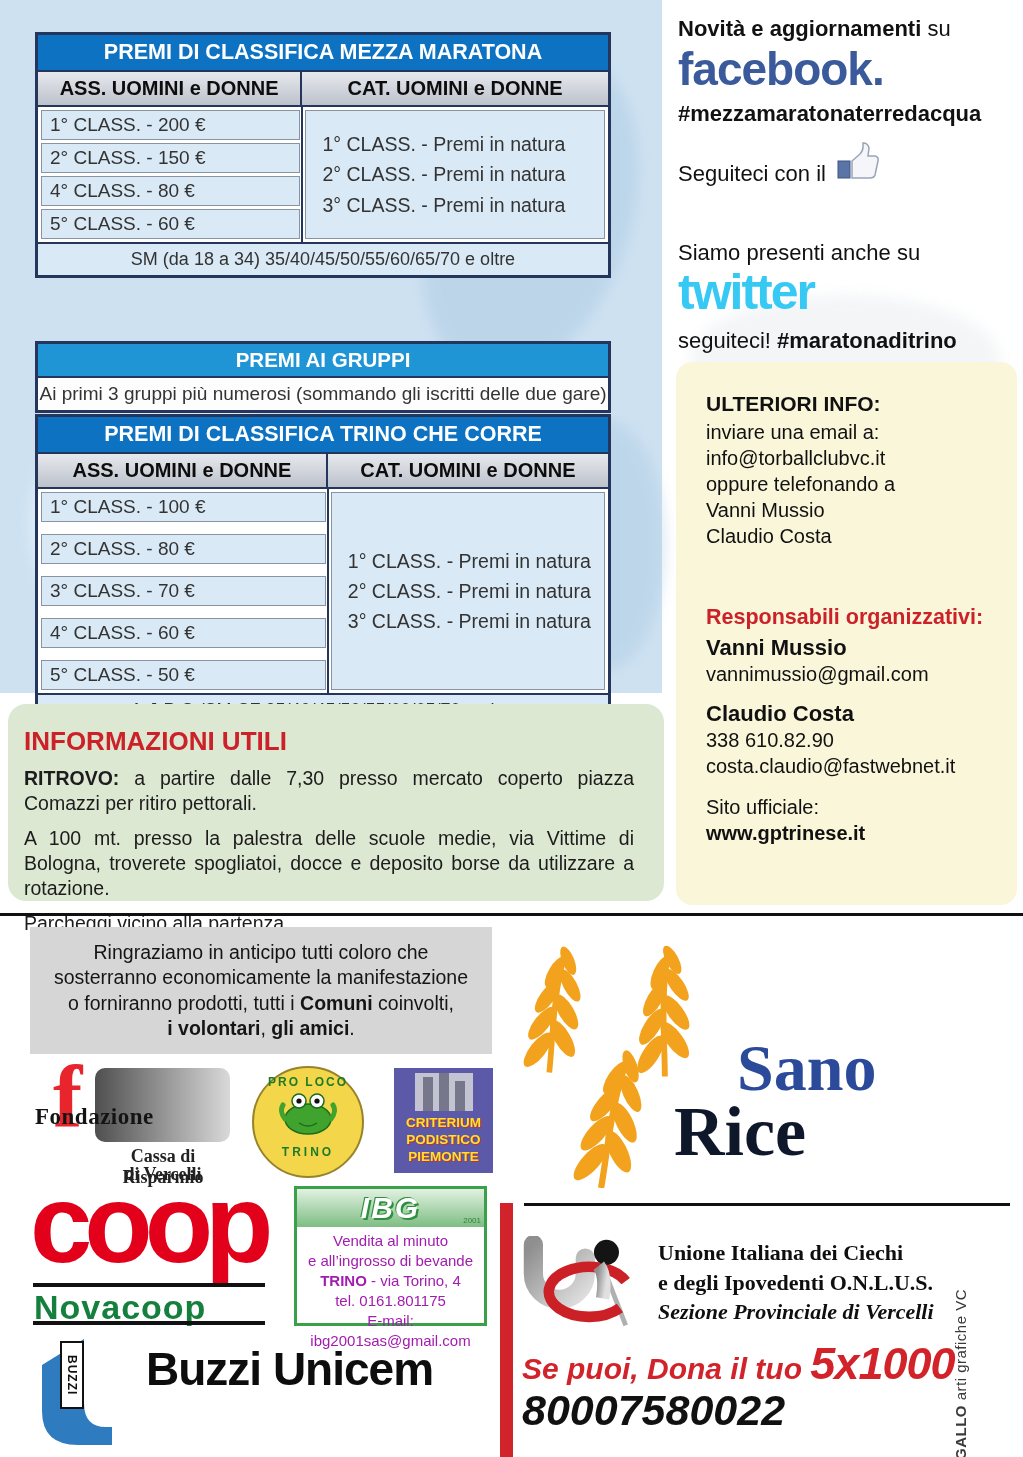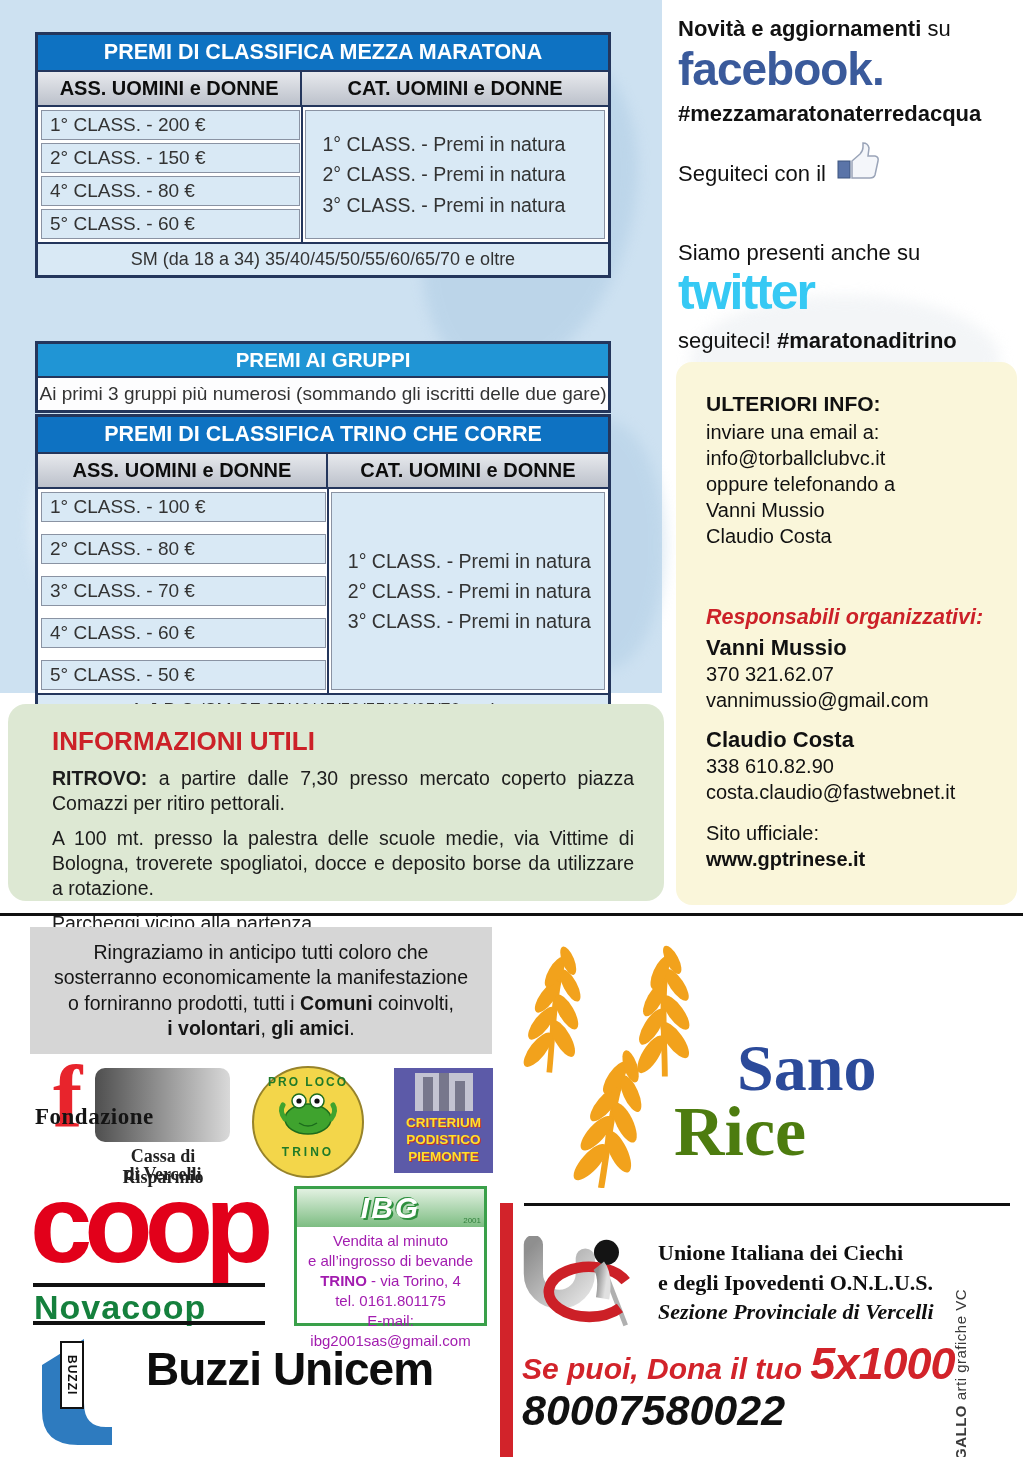--- a/index.html
+++ b/index.html
@@ -32,58 +32,58 @@
   .t2 .pcol-left{flex-basis:50.5%;gap:12px;}
   .prow{background:#d9e9f5;border:1px solid #8a93a3;padding:0 8px;font-size:19px;color:#333;
         height:28px;display:flex;align-items:center;}
   .prow.small{font-size:16.5px;height:32px;}
   .pcol-right{flex:1;border:1px solid #8a93a3;background:#d9e9f5;display:flex;align-items:center;padding-left:16px;margin-left:2px;}
   .catline{font-size:19.5px;color:#333;line-height:1.55;}
   .pfoot{border-top:2px solid #24365c;background:#d9e9f5;text-align:center;font-size:18px;color:#333;padding:5px 0;}
   .gbody{background:#fdfdfe;text-align:center;font-size:19px;color:#333;padding:5px 0;border-top:2px solid #24365c;}
   
   .green-box{position:absolute;left:8px;top:704px;width:656px;height:197px;background:#dde8d3;
-             border-radius:18px;box-sizing:border-box;padding:22px 30px 0 44px;}
+             border-radius:18px;box-sizing:border-box;padding:22px 30px 0 16px;}
   .info-title{color:#cc2128;font-weight:bold;font-size:26px;margin-bottom:9px;}
   .info-p{font-size:19.5px;color:#1c1c1c;line-height:1.3;text-align:justify;margin:0 0 9px 0;}
   .info-p b{font-weight:bold;}
   
   .social{position:absolute;left:678px;top:16px;width:340px;}
   .soc-line{font-size:22px;color:#111;}
   .fb-word{font-weight:bold;font-size:46px;color:#3a5a9b;letter-spacing:-1px;margin-top:2px;line-height:1.1;}
   .fb-tag{font-weight:bold;font-size:22px;color:#111;margin-top:6px;}
   .follow{display:flex;align-items:flex-end;gap:10px;margin-top:14px;font-size:22px;color:#111;}
   .tw-intro{margin-top:53px;}
   .tw-word{font-weight:bold;font-size:50px;color:#36c9f4;letter-spacing:-2px;line-height:1.05;}
   .tw-line{margin-top:10px;font-size:22px;color:#111;}
   .tw-line b{font-weight:bold;}
   
   .yellow-box{position:absolute;left:676px;top:362px;width:341px;height:543px;background:#faf6da;
               border-radius:16px;box-sizing:border-box;padding:30px 16px 0 30px;}
   .c-title{font-weight:bold;font-size:21px;color:#111;margin-bottom:3px;}
   .c-line{font-size:20px;line-height:1.3;color:#111;}
-  .resp-title{color:#cc2128;font-weight:bold;font-size:21.5px;margin-top:56px;font-style:italic;}
+  .resp-title{color:#cc2128;font-weight:bold;font-size:21.5px;margin-top:56px;}
   .p-name{font-weight:bold;font-size:22px;color:#111;margin-top:5px;}
   .p2{margin-top:14px;}
   .site-block{margin-top:15px;}
   .bold{font-weight:bold;}
   
   .hr-main{position:absolute;left:0;top:913px;width:1023px;height:3px;background:#101010;}
   .hr2{position:absolute;left:524px;top:1203px;width:486px;height:3px;background:#101010;}
   .redbar{position:absolute;left:500px;top:1203px;width:13px;height:254px;background:#d2232a;}
   
   .thanks{position:absolute;left:30px;top:927px;width:462px;height:127px;background:#d6d6d6;
           text-align:center;box-sizing:border-box;padding-top:13px;font-size:19.5px;line-height:1.3;color:#151515;}
   .thanks b{font-weight:bold;}
   
   .wheat{position:absolute;left:505px;top:933px;}
   .sano1{position:absolute;left:737px;top:1030px;font-family:"Liberation Serif",serif;font-weight:bold;
          font-size:66px;color:#2b4a9a;}
   .sano2{position:absolute;left:674px;top:1092px;font-family:"Liberation Serif",serif;font-weight:bold;
-         font-size:70px;color:#4d7c0f;}
+         font-size:70px;color:#0f172a;}
   
   .fond{position:absolute;left:35px;top:1068px;width:200px;height:112px;font-family:"Liberation Serif",serif;}
   .fond-box{position:absolute;left:60px;top:0;width:135px;height:74px;border-radius:10px;
             background:linear-gradient(90deg,#4f4f4f,#d9d9d9);}
   .fond-f{position:absolute;left:18px;top:-22px;font-size:88px;font-weight:bold;color:#e8242c;}
   .fond-name{position:absolute;left:0;top:36px;font-weight:bold;font-size:23px;color:#141414;letter-spacing:.5px;}
   .fond-sub{position:absolute;left:58px;top:78px;width:140px;text-align:center;font-weight:bold;font-size:18px;color:#222;}
   .fond-sub2{top:96px;}
   .proloco{position:absolute;left:252px;top:1066px;width:112px;height:112px;border-radius:50%;
            background:#f3d64a;border:2px solid #97832a;box-sizing:border-box;text-align:center;}
@@ -219,21 +219,20 @@
 
   <section class="yellow-box">
     <div class="c-title">ULTERIORI INFO:</div>
     <div class="c-line">inviare una email a:</div>
     <div class="c-line">info@torballclubvc.it</div>
     <div class="c-line">oppure telefonando a</div>
     <div class="c-line">Vanni Mussio</div>
     <div class="c-line">Claudio Costa</div>
     <div class="resp-title">Responsabili organizzativi:</div>
     <div class="p-name">Vanni Mussio</div>
-    <div class="c-line">370 321.62.07</div>
     <div class="c-line">vannimussio@gmail.com</div>
     <div class="p-name p2">Claudio Costa</div>
     <div class="c-line">338 610.82.90</div>
     <div class="c-line">costa.claudio@fastwebnet.it</div>
     <div class="site-block">
       <div class="c-line">Sito ufficiale:</div>
       <div class="c-line bold">www.gptrinese.it</div>
     </div>
   </section>
 

